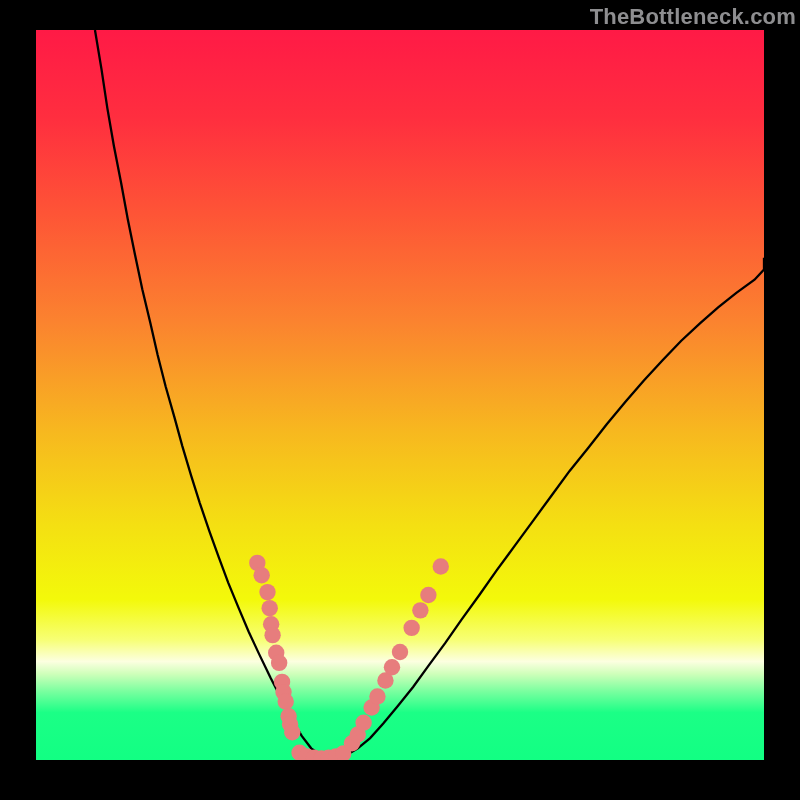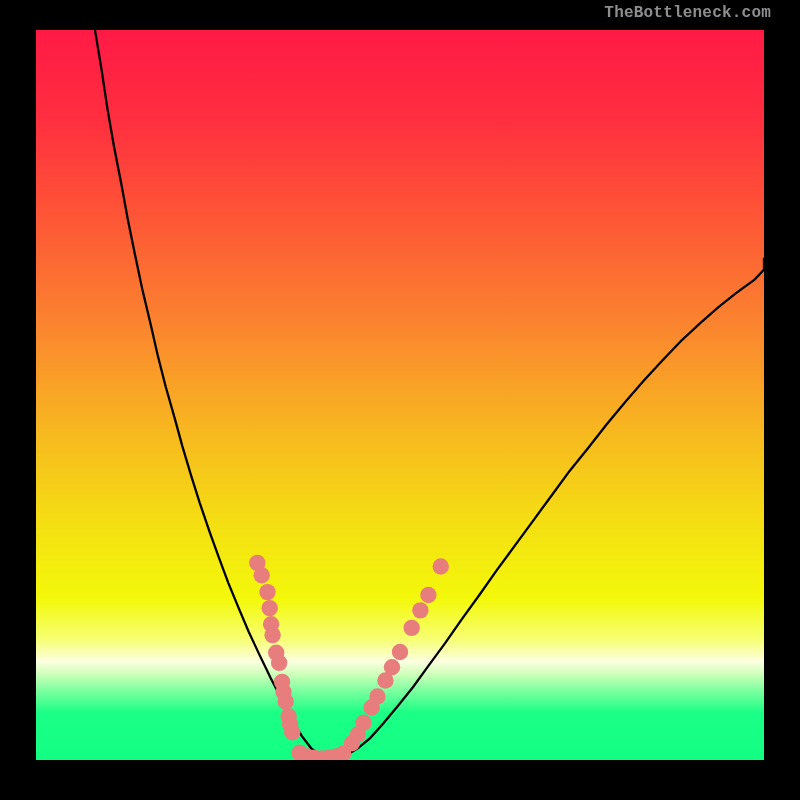--- a/index.html
+++ b/index.html
@@ -14,23 +14,23 @@
     position: absolute;
     top: 0;
     left: 0;
     width: 800px;
     height: 800px;
     background: #000;
   }
   .watermark {
     position: absolute;
     top: 4px;
-    right: 29px;
-    font-family: Liberation Mono, monospace;
-    font-size: 16px;
+    right: 4px;
+    font-family: Liberation Sans, sans-serif;
+    font-size: 22px;
     font-weight: 600;
     color: #8e8e90;
     letter-spacing: 0.2px;
   }
   svg {
     position: absolute;
     top: 0;
     left: 0;
   }
 </style>

